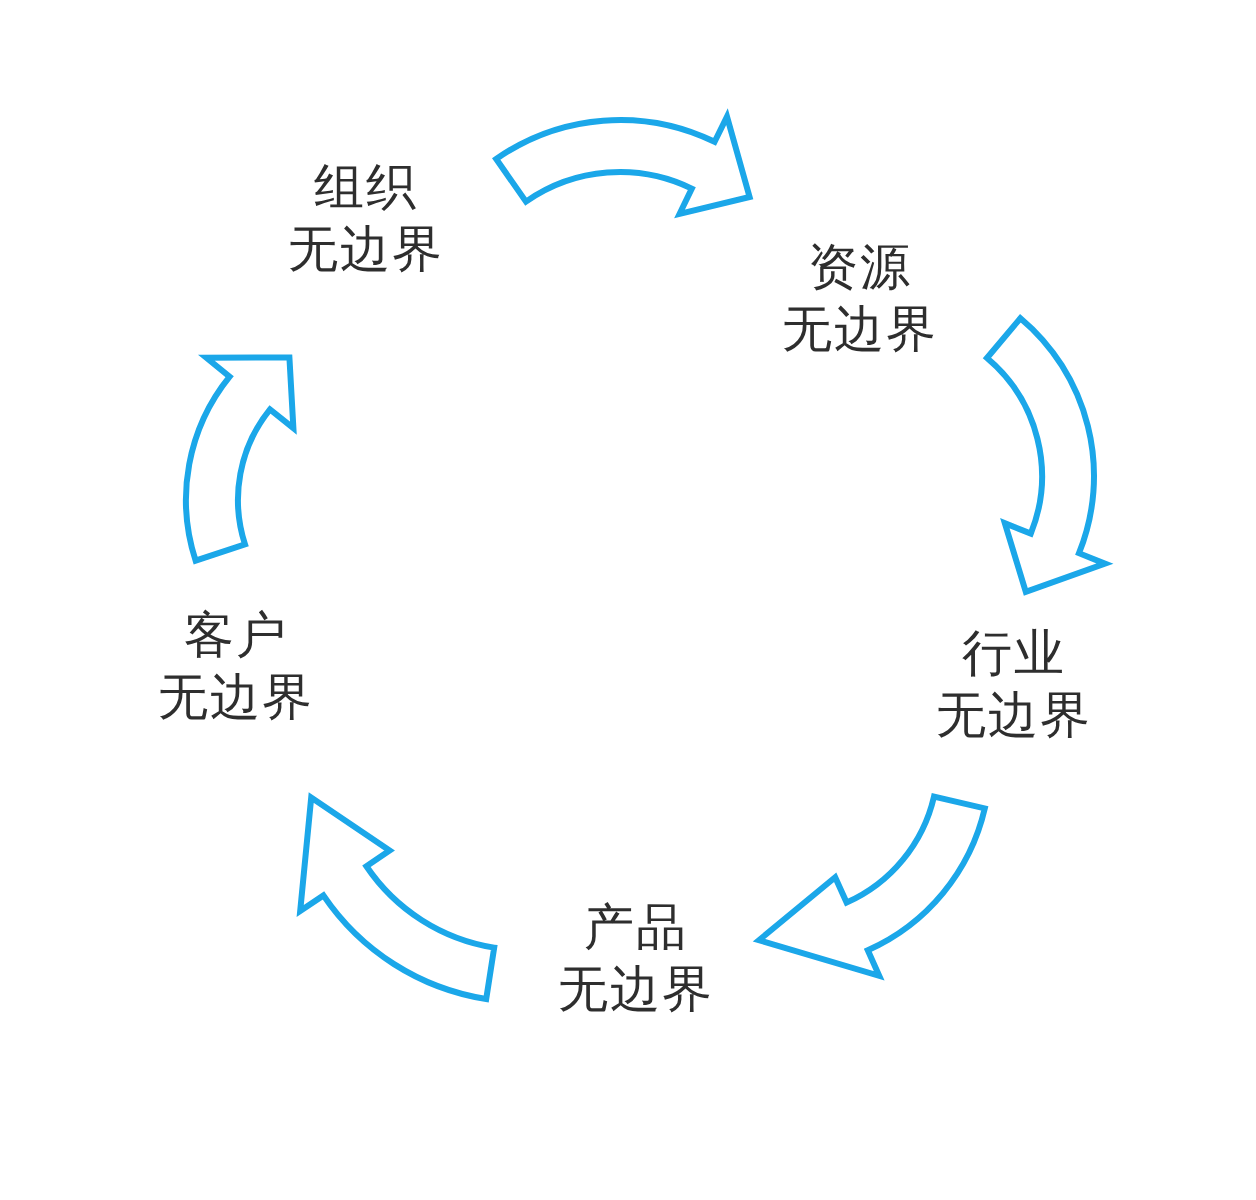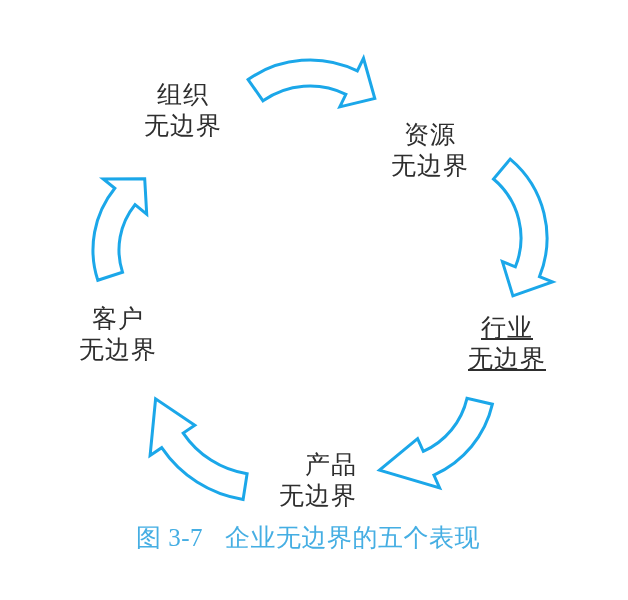--- a/index.html
+++ b/index.html
@@ -28,22 +28,22 @@
     transform: translate(-50%, -50%);
     text-align: center;
     color: var(--label, #2e2e2e);
     font-size: 25px;
     line-height: 31px;
     letter-spacing: 1px;
     white-space: nowrap;
   }
   .n-org      { left: 183px; top: 110px; }
   .n-res      { left: 430px; top: 110px; margin-top: 40px; }
-  .n-ind      { left: 507px; top: 343px; text-decoration: underline; }
-  .n-prod     { left: 318px; top: 480px; text-align: right; }
+  .n-ind      { left: 507px; top: 343px; }
+  .n-prod     { left: 318px; top: 480px; }
   .n-cust     { left: 118px; top: 334px; }
   .figure-caption {
     position: absolute;
     left: 308px; top: 537px;
     transform: translate(-50%, -50%);
     color: var(--caption, #45aee3);
     font-size: 25px;
     white-space: nowrap;
     letter-spacing: 0.5px;
   }
@@ -80,17 +80,14 @@
   <div class="node-label n-prod">
     <span>产品</span><br>
     <span>无边界</span>
   </div>
 
   <div class="node-label n-cust">
     <span>客户</span><br>
     <span>无边界</span>
   </div>
 
-  <div class="figure-caption">
-    <span class="cap-label">图 3-7</span><span class="cap-title">企业无边界的五个表现</span>
-  </div>
 
 </div>
 
 </body></html>

